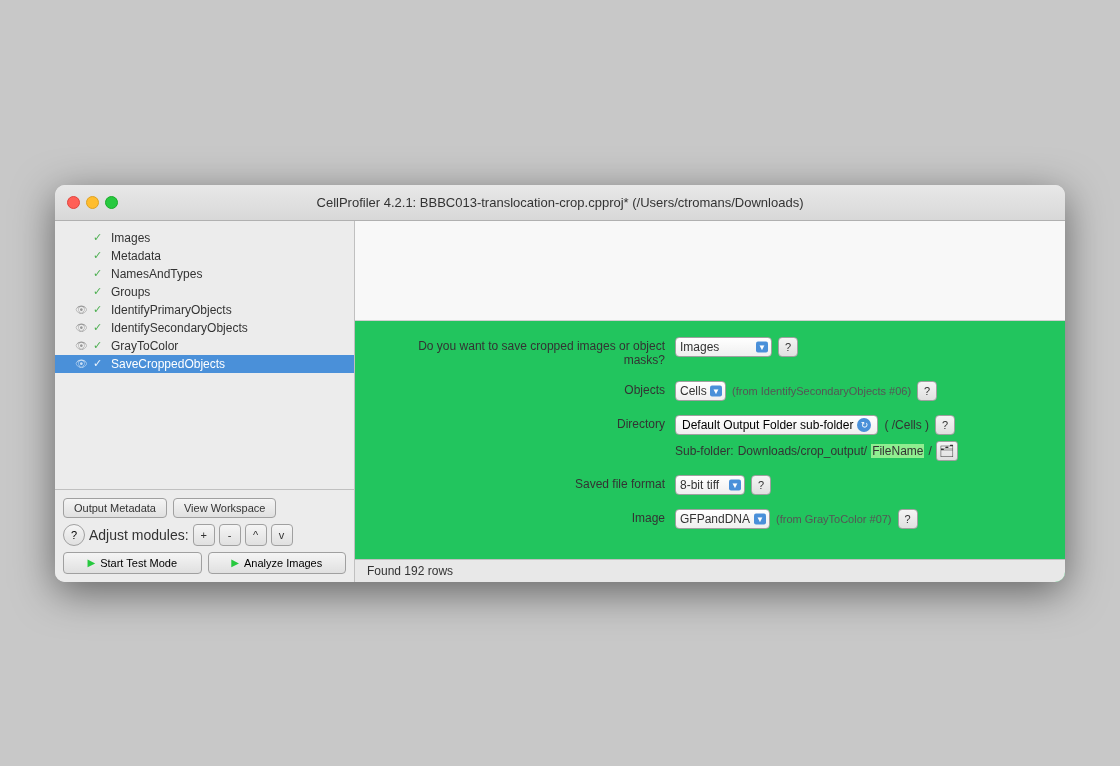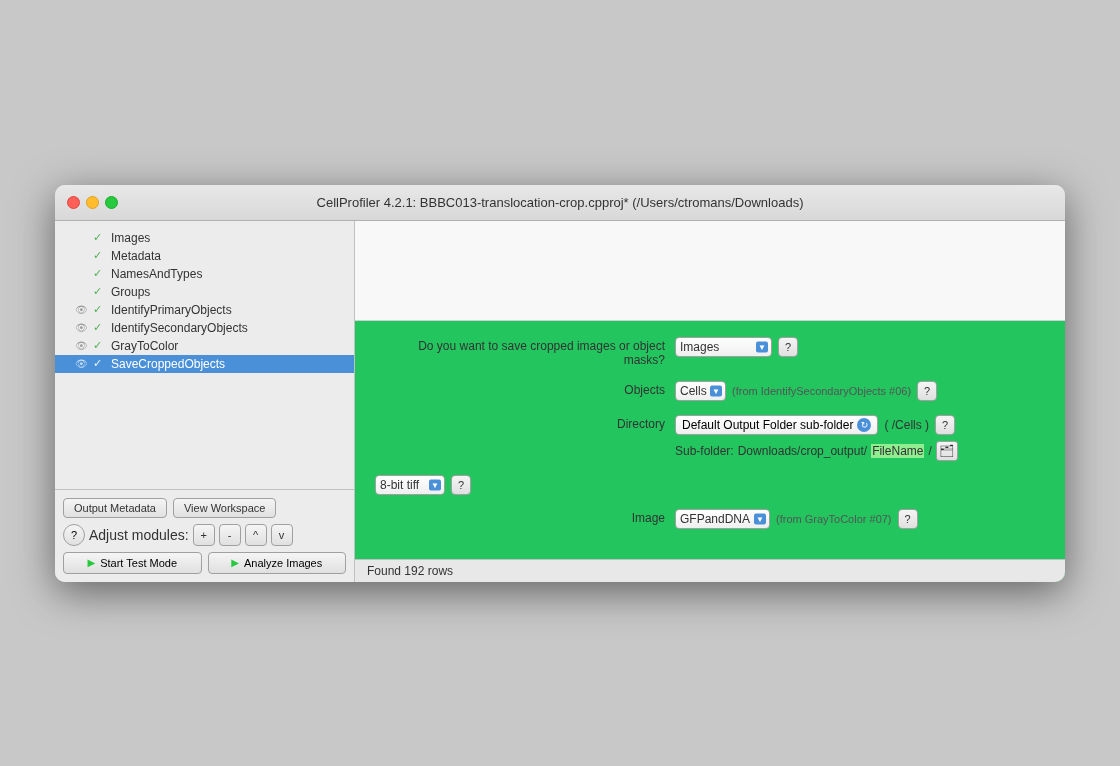--- a/index.html
+++ b/index.html
@@ -482,20 +482,21 @@
               <span class="subfolder-text">Sub-folder:</span>
               <span>Downloads/crop_output/</span>
                 <span class="filename-highlight">FileName</span>
                 <span>/</span>
               <div class="folder-browse-btn">🗂</div>
             </div>
           </div>
         </div>
 
         <div class="form-row">
+          <span class="form-label" style="width:300px; text-align:right;">Saved file format</span>
           <div class="form-controls">
             <div class="select-wrapper">
               <select>
                 <option>8-bit tiff</option>
                 <option>16-bit tiff</option>
                 <option>png</option>
                 <option>jpeg</option>
               </select>
             </div>
             <div class="question-mark">?</div>

